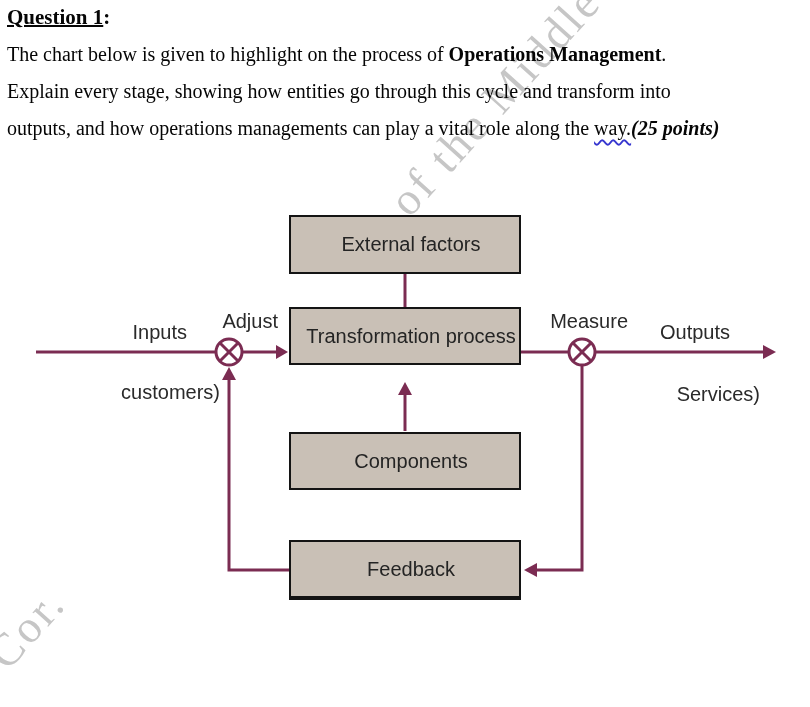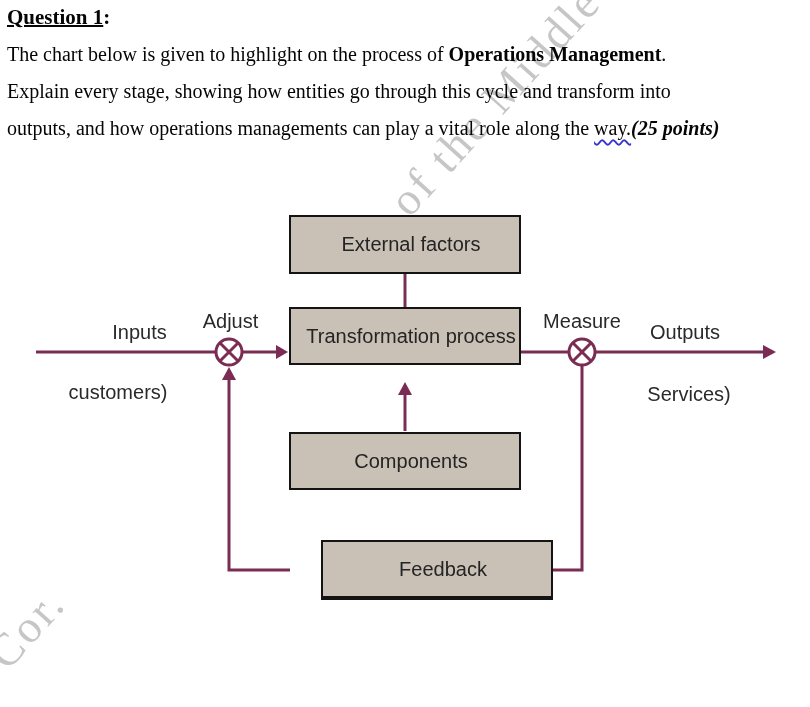--- a/index.html
+++ b/index.html
@@ -37,26 +37,26 @@
     position:absolute;left:289px;width:232px;
     background:#c9c0b6;border:2px solid #141414;
     box-sizing:border-box;
     display:flex;align-items:center;justify-content:center;
     font-family:"Liberation Sans", sans-serif;
     font-size:20px;color:#242424;padding-left:12px;
   }
   .box-external{top:215px;height:59px;}
   .box-transformation{top:307px;height:58px;}
   .box-components{top:432px;height:58px;}
-  .box-feedback{top:540px;height:60px;border-bottom-width:4px;margin-left:32px;}
+  .box-feedback{top:540px;height:60px;border-bottom-width:4px;}
   .dlabel{
     position:absolute;
     font-family:"Liberation Sans", sans-serif;
     font-size:20px;color:#2a2a2a;
-    text-align:center;white-space:nowrap;
+    text-align:right;white-space:nowrap;
   }
   .lbl-inputs{left:92px;top:321px;width:95px;}
   .lbl-adjust{left:183px;top:310px;width:95px;}
   .lbl-materials{left:16px;top:358px;width:204px;line-height:23px;white-space:normal;}
   .lbl-measure{left:536px;top:310px;width:92px;}
   .lbl-outputs{left:640px;top:321px;width:90px;}
   .lbl-goods{left:618px;top:358px;width:142px;line-height:24px;white-space:normal;}
   svg.connectors{position:absolute;left:0;top:0;}
 </style>
 </head>

